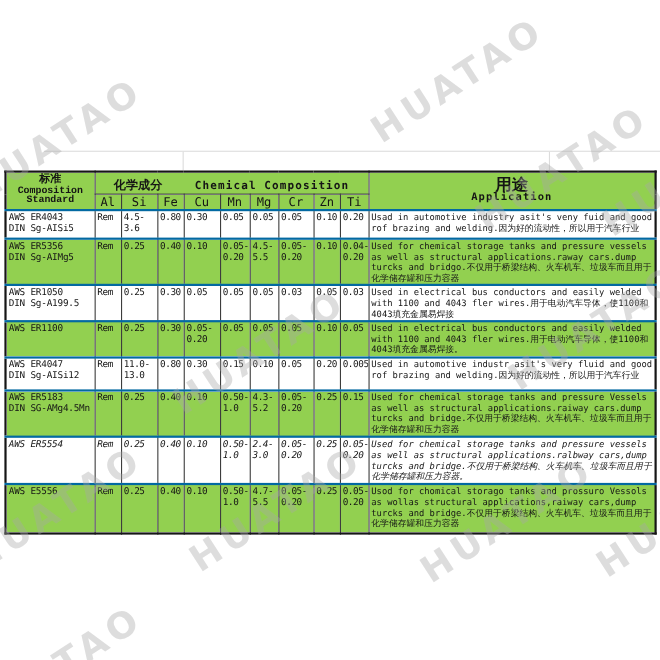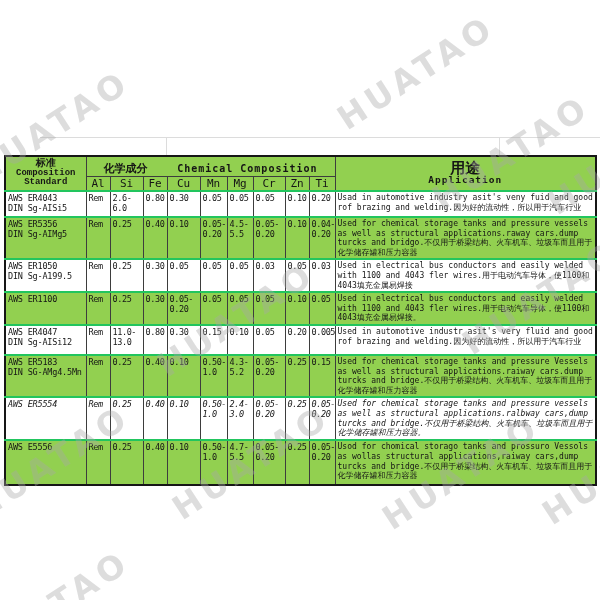--- a/index.html
+++ b/index.html
@@ -32,21 +32,21 @@
   thead th{background:#92d050;text-align:center;vertical-align:middle;padding:0;}
   tr.hA{height:13px;} tr.hB{height:12px;}
   .std-h{font-size:9px;line-height:9.5px;font-weight:bold;font-family:Liberation Mono, monospace;}
   .std-h .zh{font-size:10px;}
   .comp-h .zh{font-size:11px;font-weight:bold;margin-right:20px;}
   .comp-h .en{font-size:10px;font-weight:bold;letter-spacing:1px;}
   .app-h{font-size:9.5px;line-height:11px;font-weight:bold;}
   .app-h .zh{font-size:15px;}
   .app-h .en{letter-spacing:1px;}
   .el-h{font-size:11px;}
-  tbody tr{border-top:2px solid #22c55e;}
+  tbody tr{border-top:2px solid #0369a1;}
   tbody td{vertical-align:top;background:#ffffff;}
   tr.green td{background:#92d050;}
   td.std{font-size:8.5px;line-height:10px;padding:1px 2px;letter-spacing:-0.2px;white-space:nowrap;}
   td.val{font-size:8.5px;line-height:10px;padding:1px 1px 1px 2px;letter-spacing:-0.4px;}
   td.app{font-size:8px;line-height:9.6px;padding:1px 2px;}
 </style>
 </head>
 <body>
 
 <div class="hairline-h"></div>
@@ -107,21 +107,21 @@
       <th class="el-h">Ti</th>
     </tr>
   </thead>
   <tbody>
       <tr class="white" style="height: 26px;">
         <td class="std">
           <div>AWS ER4043</div>
           <div>DIN Sg-AISi5</div>
         </td>
         <td class="val">Rem</td>
-        <td class="val">2.6-6.0</td>
+        <td class="val">4.5-3.6</td>
         <td class="val">0.80</td>
         <td class="val">0.30</td>
         <td class="val">0.05</td>
         <td class="val">0.05</td>
         <td class="val">0.05</td>
         <td class="val">0.10</td>
         <td class="val">0.20</td>
         <td class="app">Usad in automotive industry asit's veny fuid and good rof brazing and welding.因为好的流动性，所以用于汽车行业</td>
       </tr>
       <tr class="green" style="height: 37px;">

